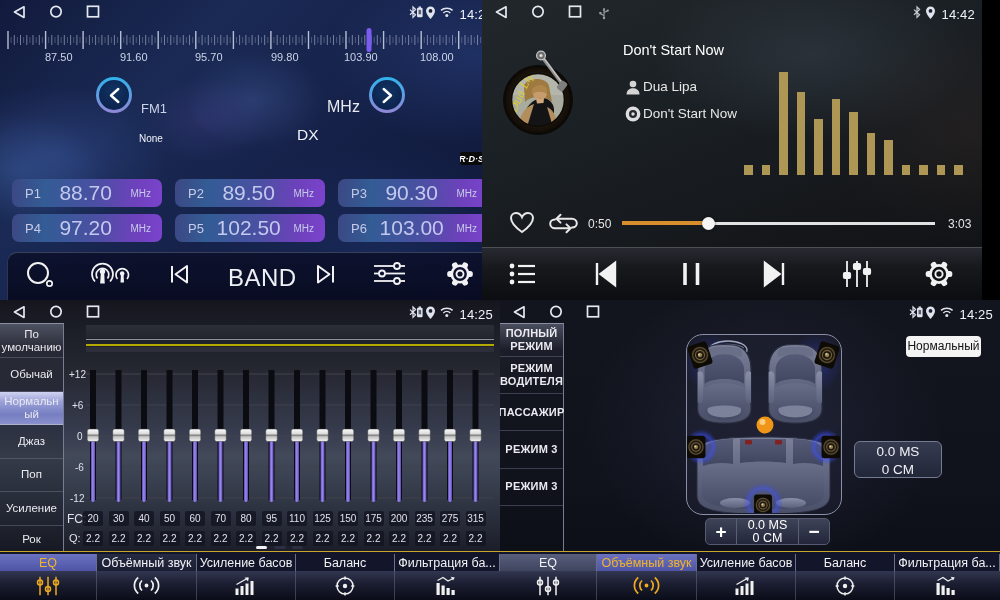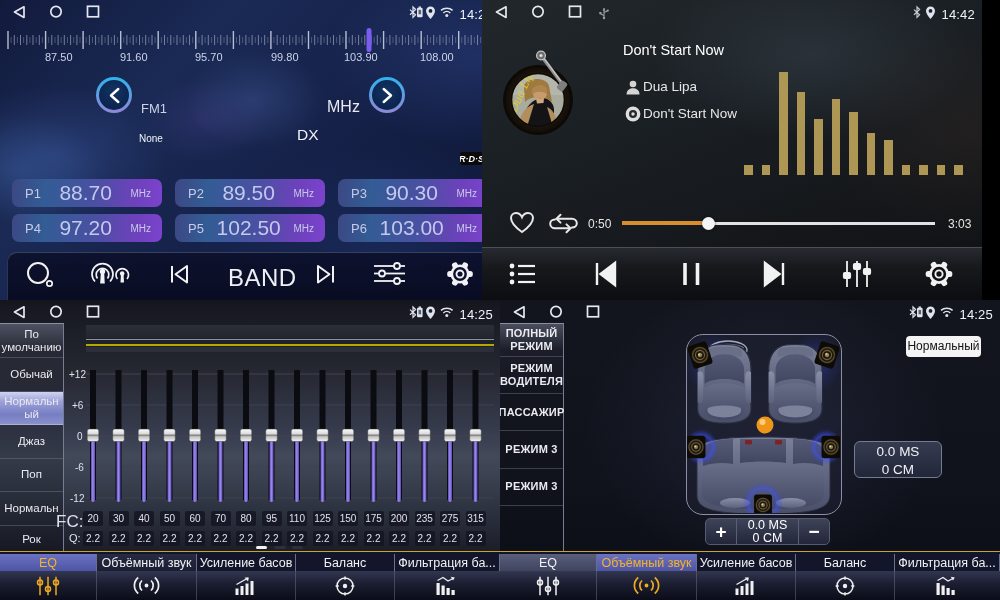--- a/index.html
+++ b/index.html
@@ -548,29 +548,29 @@
   <div class="abs" style="left:86px;top:25px;width:408px;height:13px;background:linear-gradient(180deg,#2b2d38,#24262f)"></div>
   <div class="abs" style="left:86px;top:38.5px;width:408px;height:1.5px;background:#8e919e"></div>
   <div class="abs" style="left:86px;top:44px;width:408px;height:2px;background:#b5a900"></div>
   <div class="abs" style="left:86px;top:47px;width:408px;height:5px;background:#2c2e3a"></div>
   <div class="side">
     <div class="it" style="top:0px;height:34px">По умолчанию</div>
     <div class="it" style="top:34px;height:33.5px">Обычай</div>
     <div class="it sel3" style="top:67.5px;height:33.5px">Нормальн ый</div>
     <div class="it" style="top:101px;height:33.5px">Джаз</div>
     <div class="it" style="top:134.5px;height:33.5px">Поп</div>
-    <div class="it" style="top:168px;height:33.5px">Нормальн</div>
+    <div class="it" style="top:168px;height:33.5px">Усиление</div>
     <div class="it" style="top:201.5px;height:27.5px;border-bottom:none">Рок</div>
   </div>
   <div class="eq-lab" style="left:69px;top:69px">+12</div>
   <div class="eq-lab" style="left:72px;top:100px">+6</div>
   <div class="eq-lab" style="left:77px;top:131px">0</div>
   <div class="eq-lab" style="left:75px;top:162px">-6</div>
   <div class="eq-lab" style="left:70px;top:193px">-12</div>
-  <div class="eq-lab" style="left:56px;top:212px;font-size:17px">FC:</div>
+  <div class="eq-lab" style="left:67px;top:212px;font-size:12px">FC:</div>
   <div class="eq-lab" style="left:69px;top:232px;font-size:11px">Q:</div>
   <svg class="abs" style="left:0;top:300px;top:0" width="500" height="300" viewBox="0 0 500 300">
       <defs>
         <linearGradient id="kn" x1="0" y1="0" x2="0" y2="1">
           <stop offset="0" stop-color="#fbfbfb"></stop>
           <stop offset="0.38" stop-color="#dcdcdc"></stop>
           <stop offset="0.5" stop-color="#7e7e7e"></stop>
           <stop offset="0.62" stop-color="#c4c4c4"></stop>
           <stop offset="1" stop-color="#f2f2f2"></stop>
         </linearGradient>

